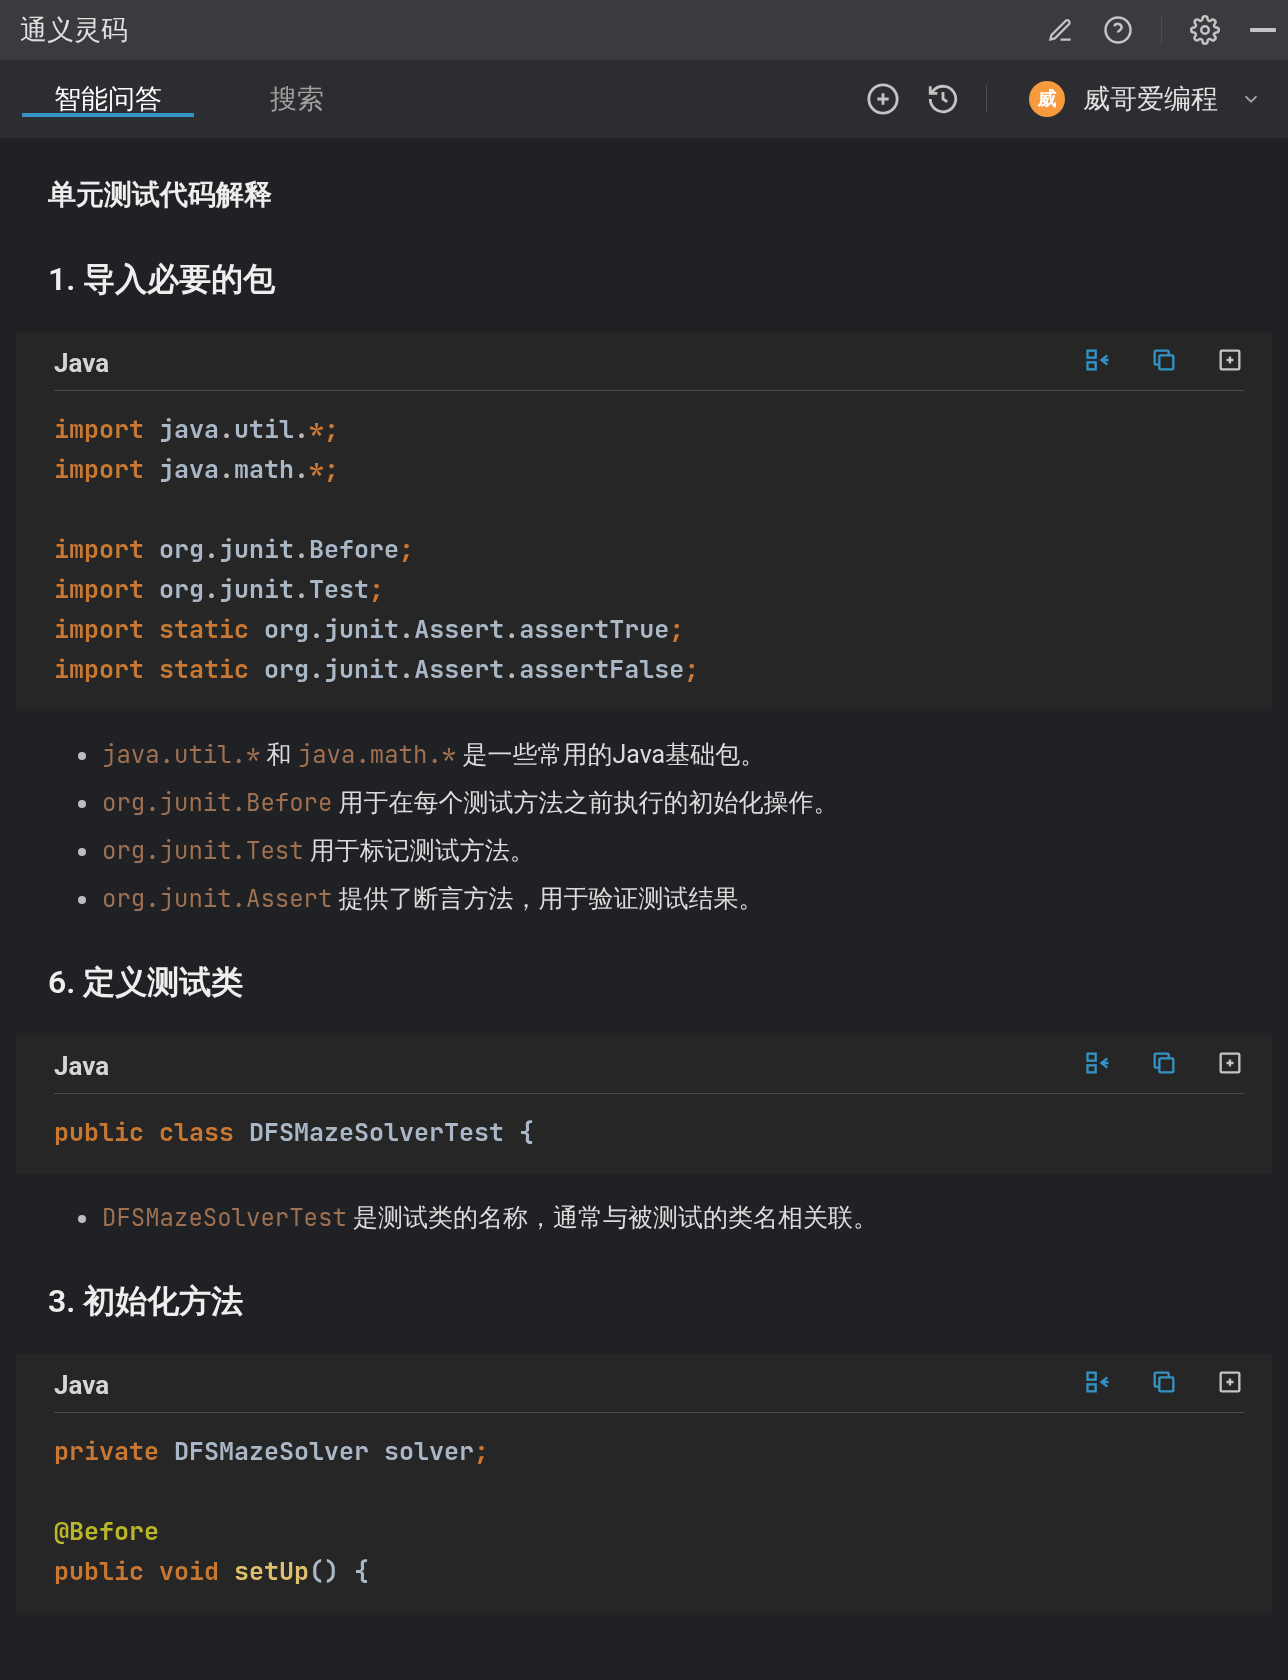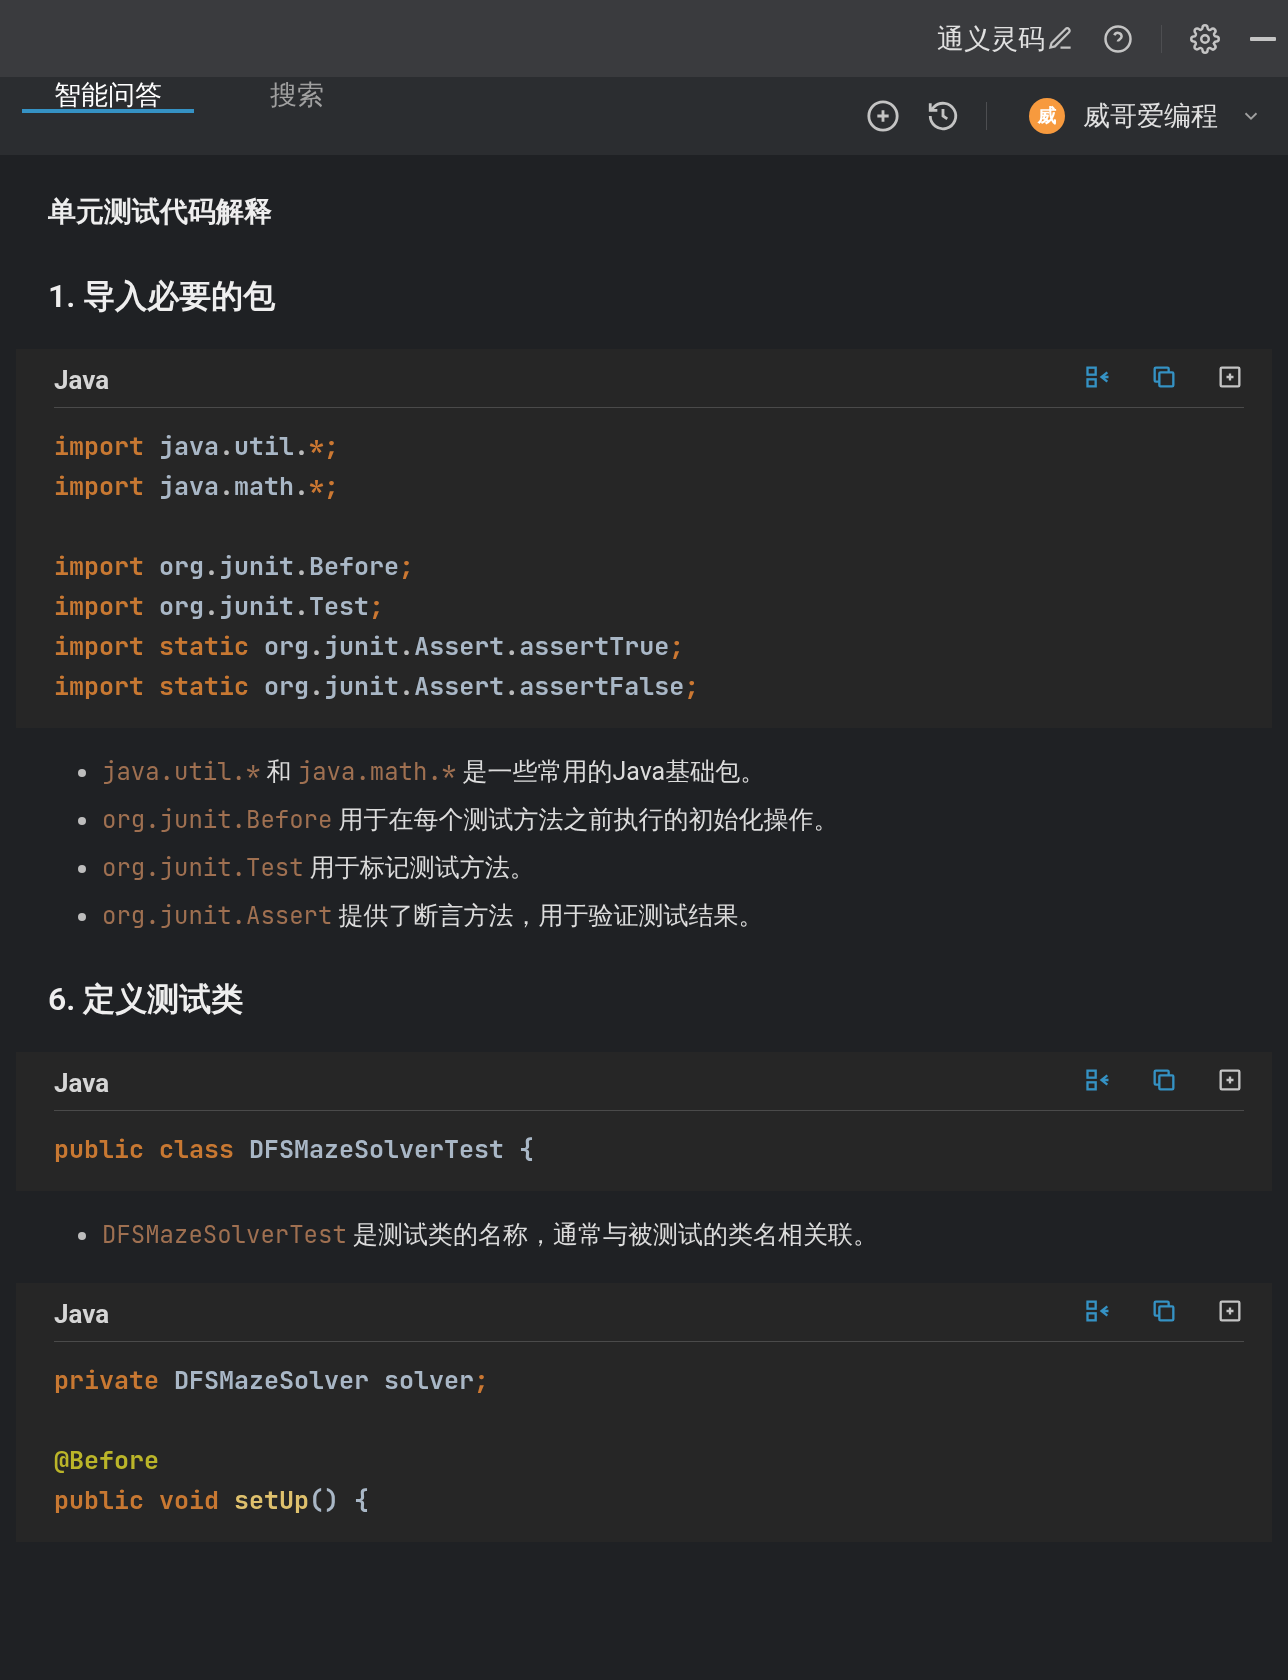--- a/index.html
+++ b/index.html
@@ -22,33 +22,33 @@
     --avatar-bg:#f79a3e;
     --icon-blue:#3592c4;
   }
   *{box-sizing:border-box;}
   html,body{margin:0;padding:0;background:var(--bg-dark);color:var(--fg);
     font-family:-apple-system,BlinkMacSystemFont,"Segoe UI",Roboto,"PingFang SC","Microsoft YaHei",sans-serif;
     font-size:25px;}
   .window{width:1288px;height:1680px;overflow:hidden;background:var(--bg-dark);}
 
   
-  .titlebar{display:flex;align-items:center;justify-content:flex-end;
-    height:77px;padding:0 10px 0 8px;background:var(--bg-header);}
+  .titlebar{display:flex;align-items:center;justify-content:space-between;
+    height:60px;padding:0 10px 0 20px;background:var(--bg-header);}
   .title{font-size:27px;color:var(--fg);}
   .title-right{display:flex;align-items:center;gap:28px;}
   .icon{width:30px;height:30px;display:flex;align-items:center;justify-content:center;color:#c4c4c4;cursor:pointer;}
   .icon svg{stroke:currentColor;fill:none;stroke-width:2;}
   .vdiv{width:1px;height:28px;background:var(--line);}
   .minus{width:26px;height:4px;background:#c4c4c4;border-radius:1px;}
 
   
   .tabs{display:flex;align-items:center;justify-content:space-between;
     height:78px;padding:0 22px 0 0;background:var(--bg);}
-  .tabs-left{display:flex;align-items:flex-start;height:100%;}
+  .tabs-left{display:flex;align-items:center;height:100%;}
   .tab{display:flex;align-items:center;padding:0 54px 0 54px;font-size:27px;color:var(--fg-dim);cursor:pointer;position:relative;}
   .tab.active{color:#fff;}
   .tab.active::after{content:"";position:absolute;left:22px;right:22px;bottom:0;height:4px;background:var(--accent);}
   .tabs-right{display:flex;align-items:center;gap:26px;}
   .circled{width:34px;height:34px;}
   .avatar{width:36px;height:36px;border-radius:50%;background:var(--avatar-bg);display:flex;align-items:center;justify-content:center;color:#fff;font-size:19px;font-weight:600;}
   .user{display:flex;align-items:center;gap:18px;margin-left:16px;}
   .username{font-size:27px;color:var(--fg);text-align:right;}
   .chev{color:#a0a0a0;}
 
@@ -219,20 +219,21 @@
         </div>
       </div>
       <div class="codedivider"></div>
       <pre class="code"><span class="kw">public</span> <span class="kw">class</span> <span class="cls">DFSMazeSolverTest</span> <span class="paren">{</span></pre>
     </div>
 
     <ul class="bullets">
         <li><span class="inline-code">DFSMazeSolverTest</span> 是测试类的名称，通常与被测试的类名相关联。</li>
       </ul>
 
+    <div class="subheading">3. 初始化方法</div>
 
     <div class="codeblock">
       <div class="codehead">
         <div class="codelang">Java</div>
         <div class="codeicons">
           <span class="ic"><svg width="28" height="28" viewBox="0 0 24 24" stroke="currentColor" fill="none" stroke-width="2">
                 <rect x="3" y="4" width="7" height="6"></rect>
                 <rect x="3" y="14" width="7" height="6"></rect>
                 <path d="M20 8l-5 4 5 4M15 12h6"></path>
               </svg></span>

